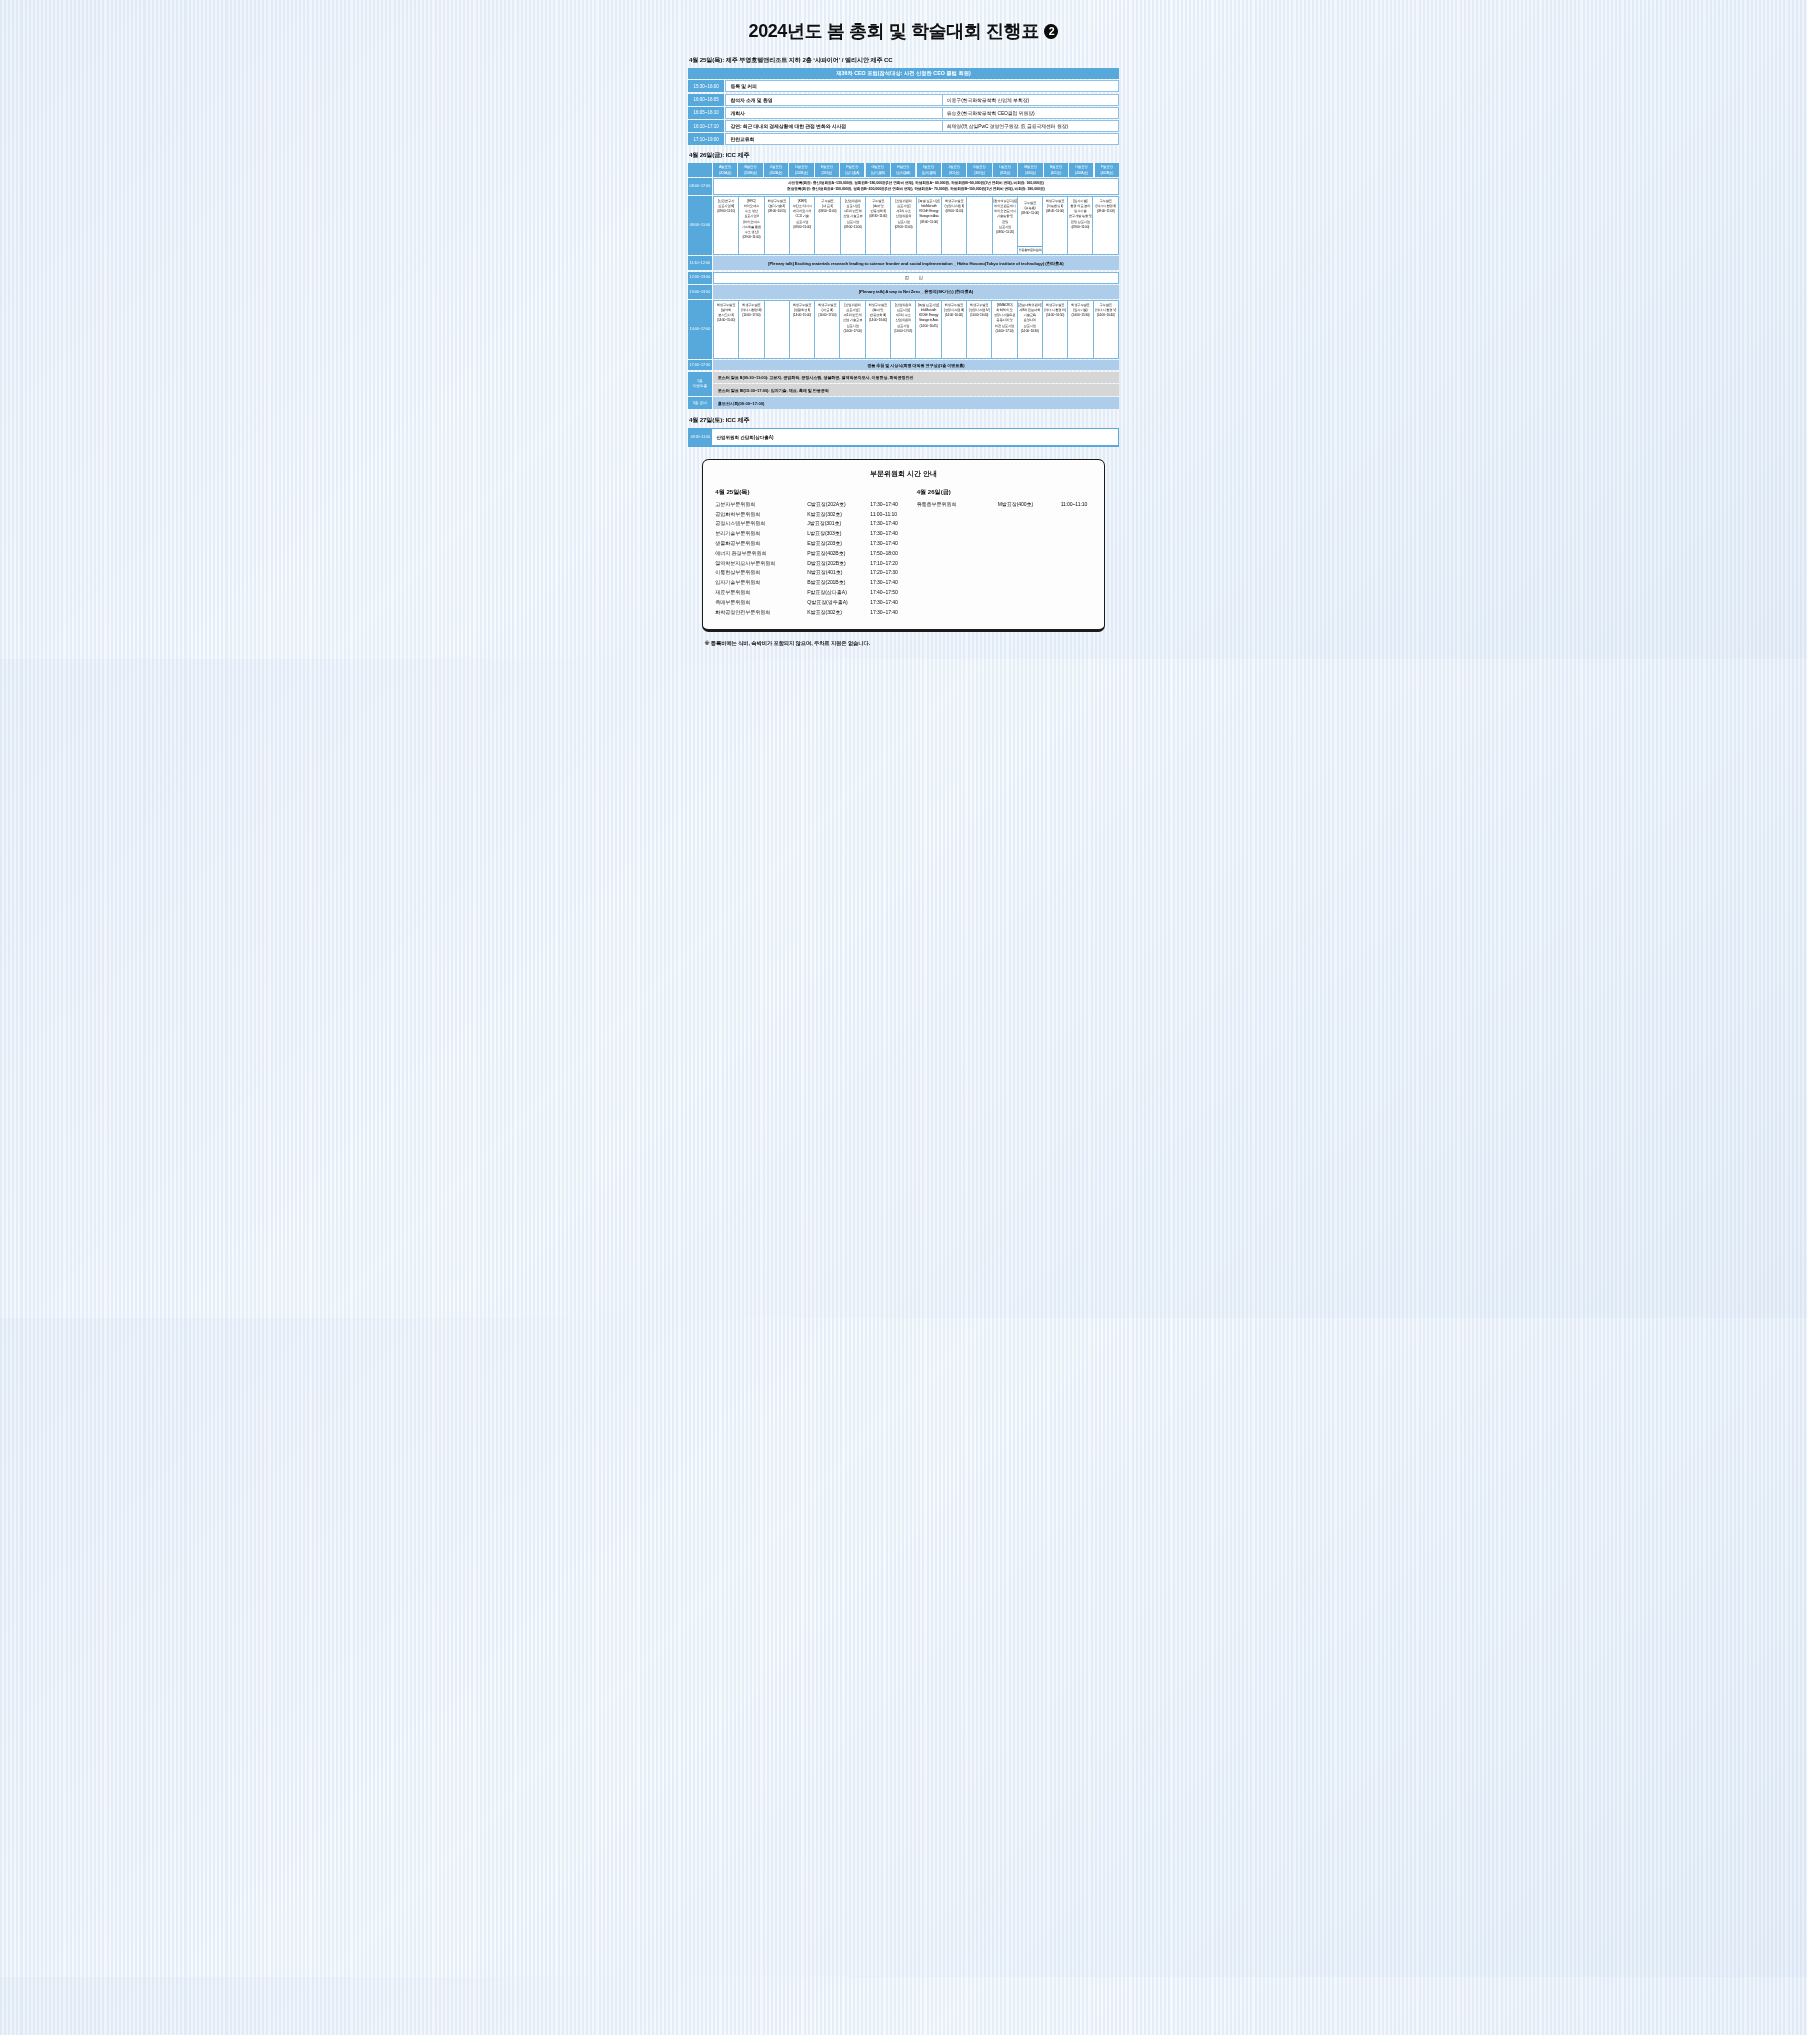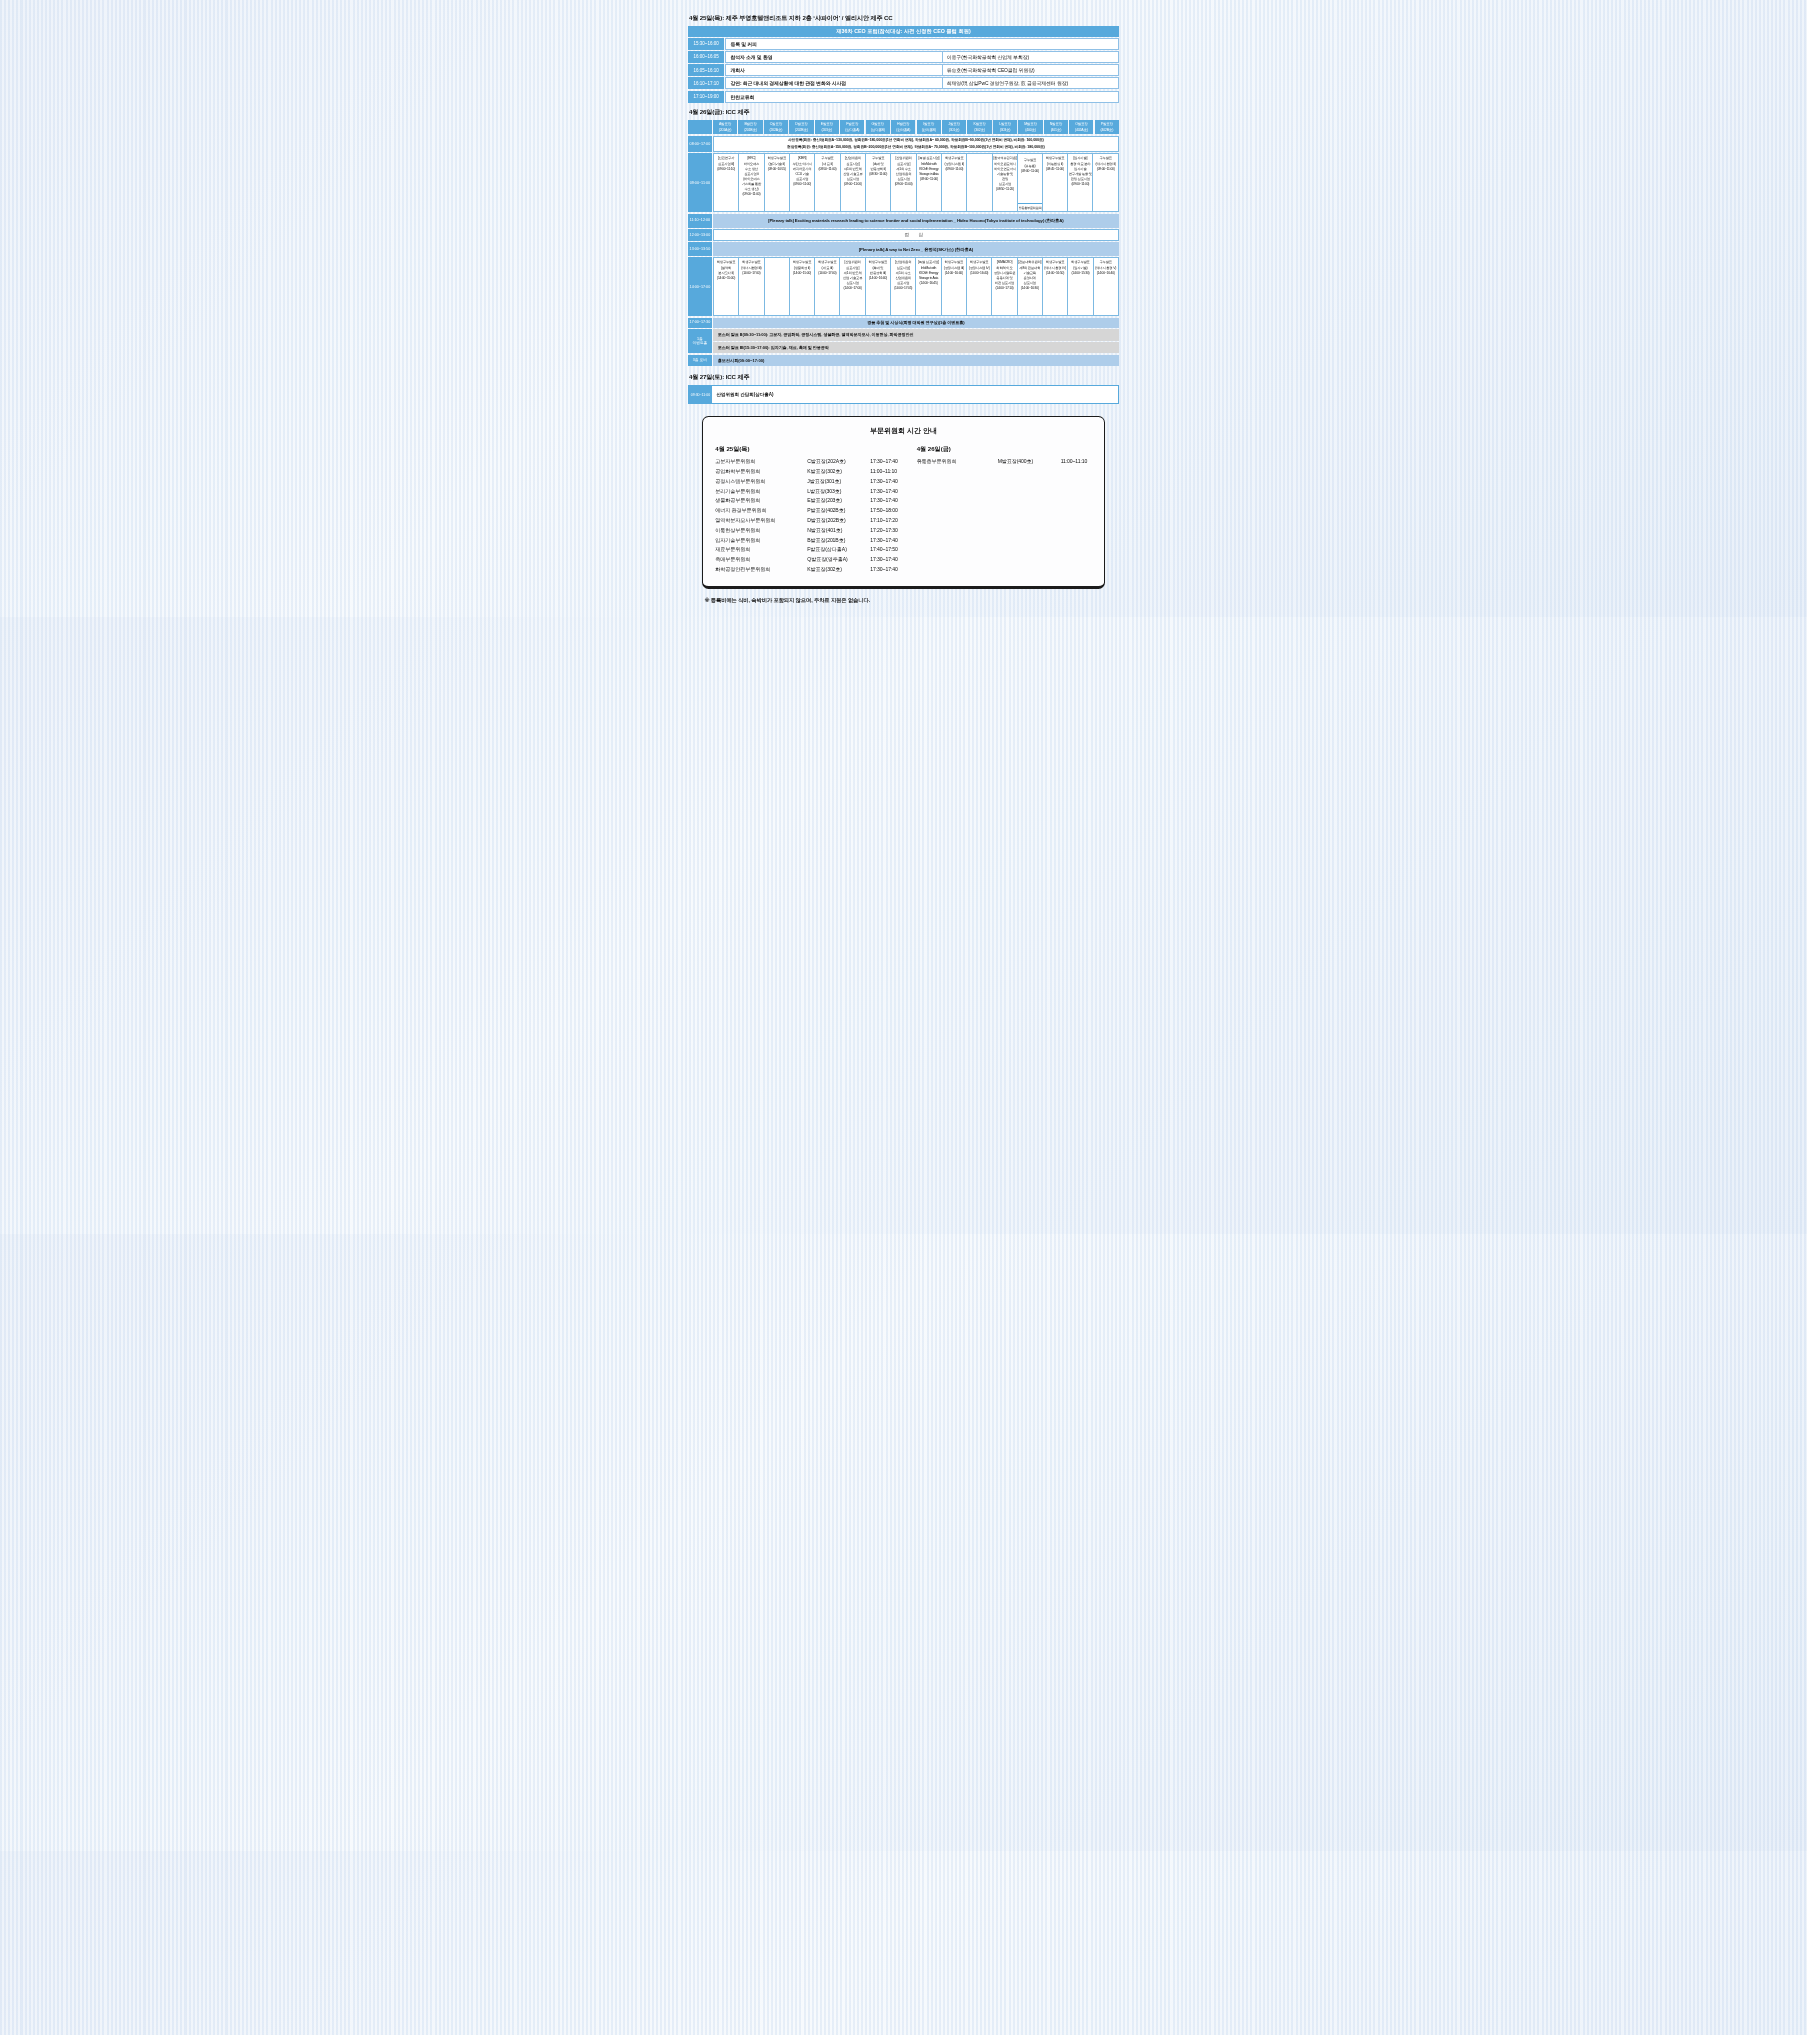--- a/index.html
+++ b/index.html
@@ -76,20 +76,26 @@
   .crow .croom { width:63px; }
   .crow .ctime { flex:1; }
 
   .footnote { font-size:5.3px; font-weight:bold; margin:8.1px 0 0 16.3px; letter-spacing:-0.1px; }
 </style>
 </head>
 <body>
 
 <div class="page">
 
+  <div class="title-wrap">
+    <div class="title">
+      <span>2024년도 봄 총회 및 학술대회 진행표</span>
+      <span class="badge">2</span>
+    </div>
+  </div>
 
   <div class="sec-heading">4월 25일(목): 제주 부영호텔앤리조트 지하 2층 ‘샤파이어’ / 엘리시안 제주 CC</div>
   <div class="ceo-table">
     <div class="ceo-header">제36차 CEO 포럼(참석대상: 사전 신청한 CEO 클럽 회원)</div>
     <div class="ceo-row">
       <div class="ceo-time">15:30~16:00</div>
       <div class="ceo-body">
           <div class="ceo-event">등록 및 커피</div>
         </div>
     </div>

